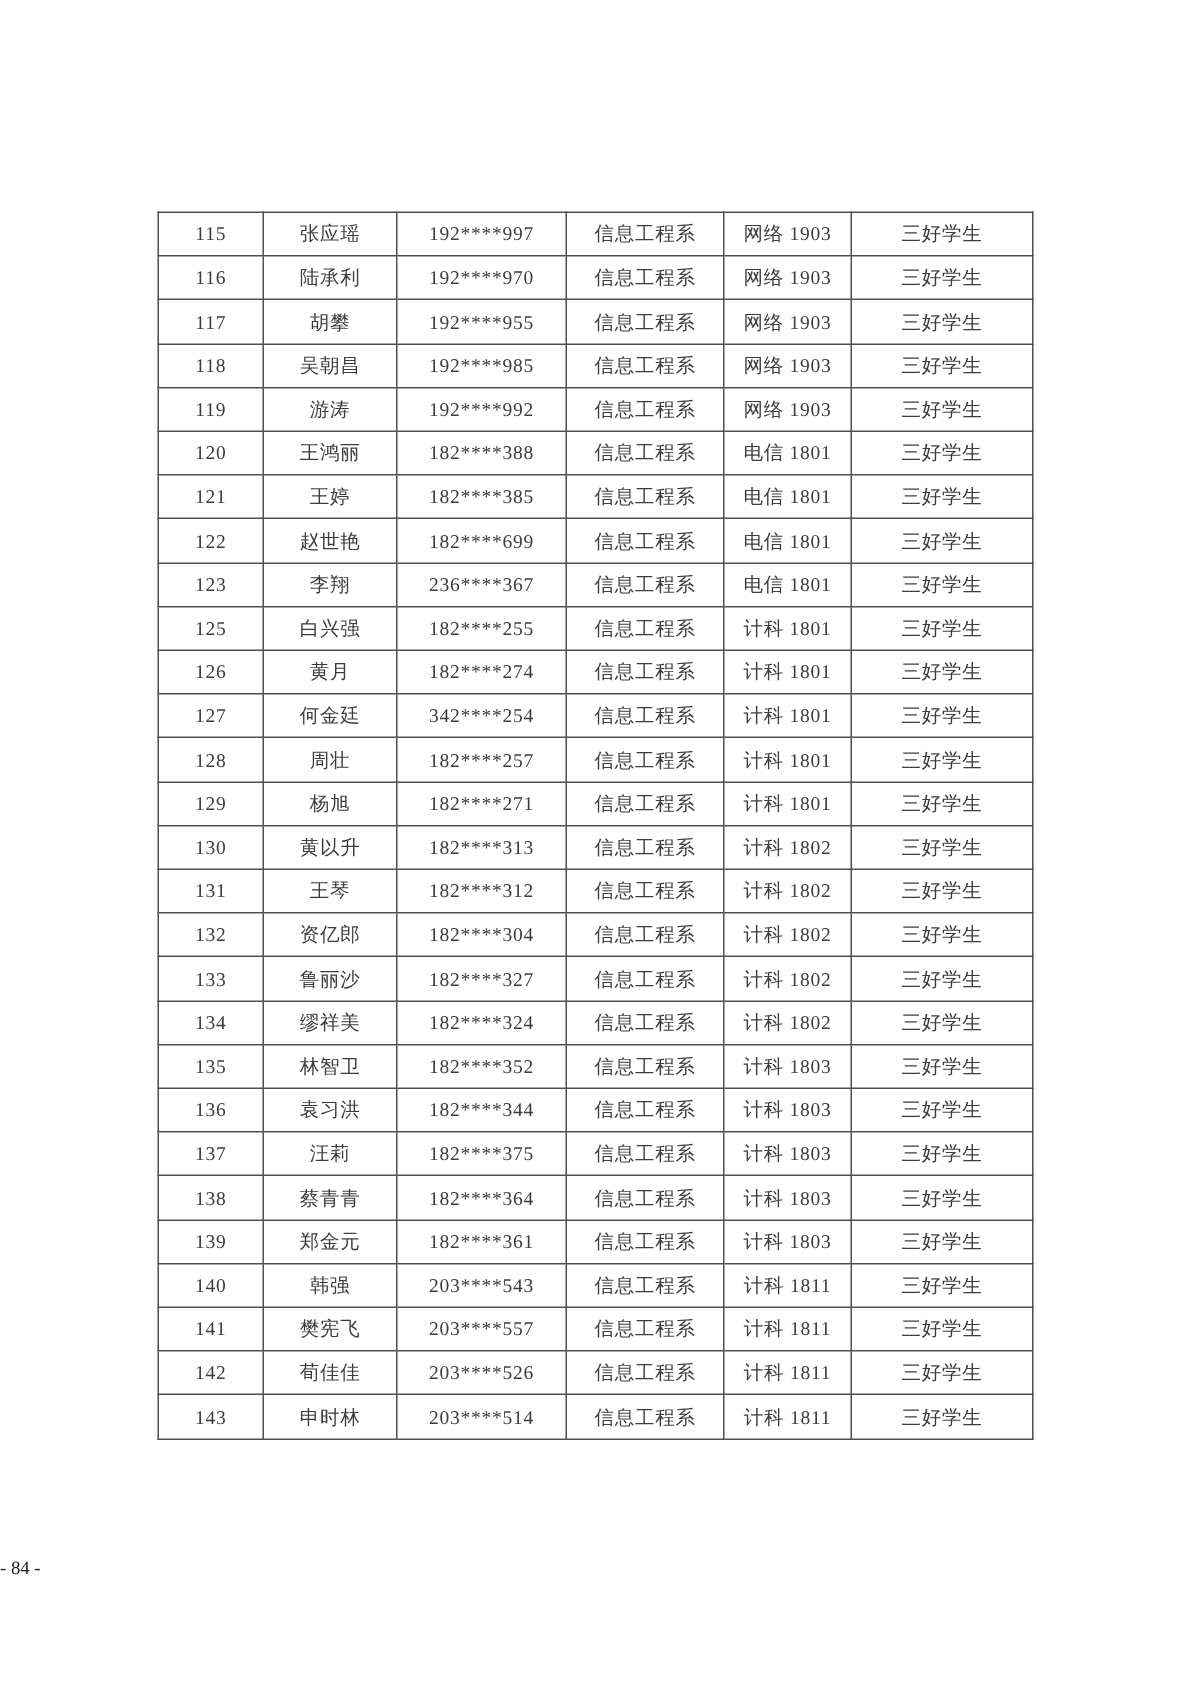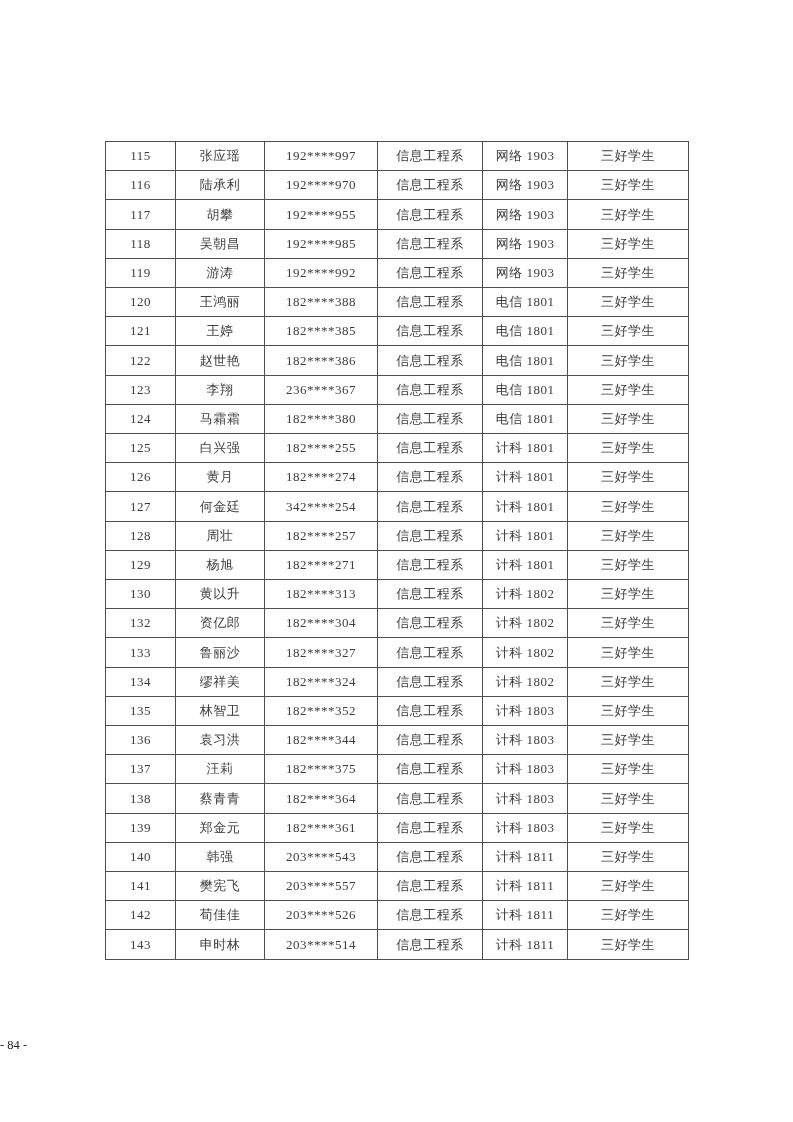--- a/index.html
+++ b/index.html
@@ -123,42 +123,34 @@
           <td>121</td>
           <td>王婷</td>
           <td>182****385</td>
           <td>信息工程系</td>
           <td>电信 1801</td>
           <td>三好学生</td>
         </tr>
         <tr>
           <td>122</td>
           <td>赵世艳</td>
-          <td>182****386</td>
+          <td>182****699</td>
           <td>信息工程系</td>
           <td>电信 1801</td>
           <td>三好学生</td>
         </tr>
         <tr>
           <td>123</td>
           <td>李翔</td>
           <td>236****367</td>
           <td>信息工程系</td>
           <td>电信 1801</td>
           <td>三好学生</td>
         </tr>
         <tr>
-          <td>124</td>
-          <td>马霜霜</td>
-          <td>182****380</td>
-          <td>信息工程系</td>
-          <td>电信 1801</td>
-          <td>三好学生</td>
-        </tr>
-        <tr>
           <td>125</td>
           <td>白兴强</td>
           <td>182****255</td>
           <td>信息工程系</td>
           <td>计科 1801</td>
           <td>三好学生</td>
         </tr>
         <tr>
           <td>126</td>
           <td>黄月</td>
@@ -193,20 +185,28 @@
         </tr>
         <tr>
           <td>130</td>
           <td>黄以升</td>
           <td>182****313</td>
           <td>信息工程系</td>
           <td>计科 1802</td>
           <td>三好学生</td>
         </tr>
         <tr>
+          <td>131</td>
+          <td>王琴</td>
+          <td>182****312</td>
+          <td>信息工程系</td>
+          <td>计科 1802</td>
+          <td>三好学生</td>
+        </tr>
+        <tr>
           <td>132</td>
           <td>资亿郎</td>
           <td>182****304</td>
           <td>信息工程系</td>
           <td>计科 1802</td>
           <td>三好学生</td>
         </tr>
         <tr>
           <td>133</td>
           <td>鲁丽沙</td>

